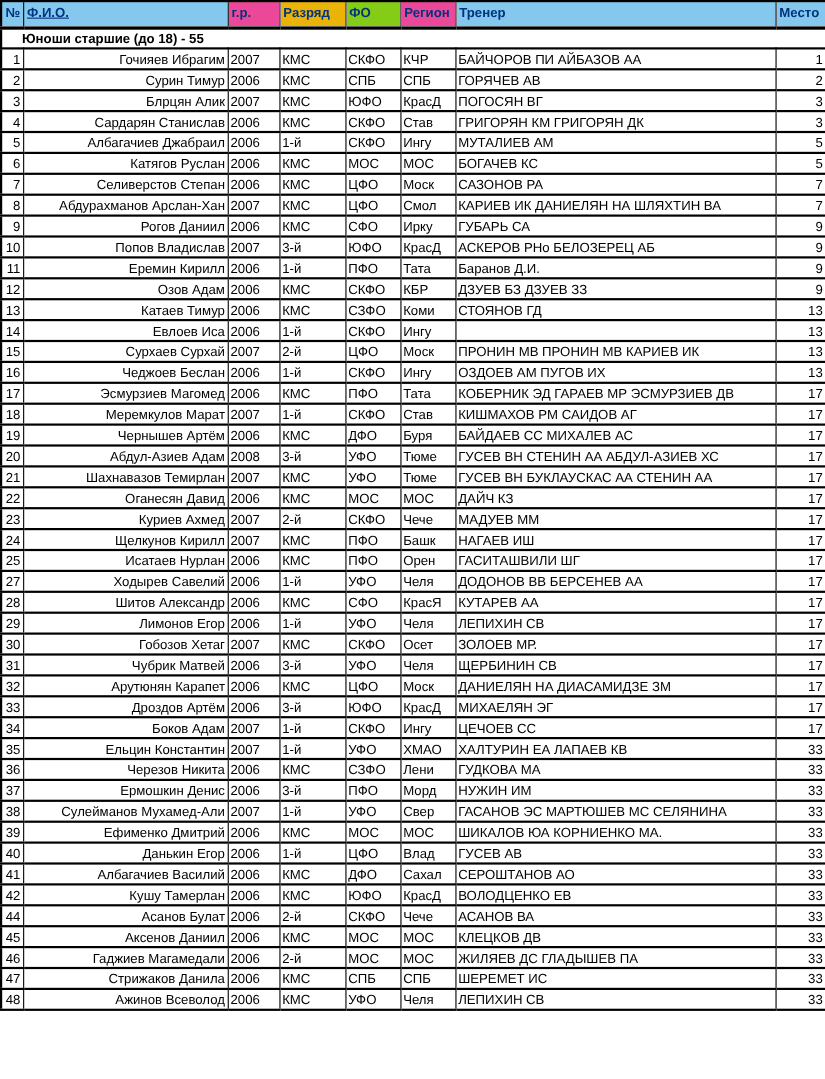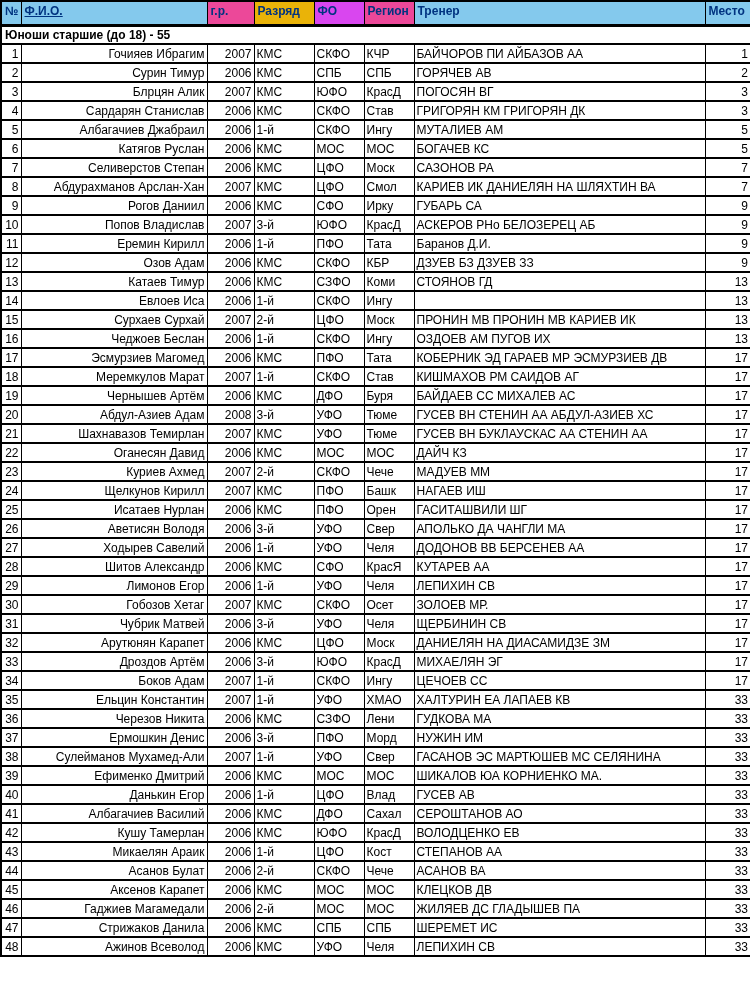--- a/index.html
+++ b/index.html
@@ -34,21 +34,21 @@
     padding: 2px 2px 0 3px;
     border: 1px solid #000000;
     border-bottom: 3px solid #000000;
     font-size: 12px;
     overflow: hidden;
     white-space: nowrap;
   }
   tr.section-row td {
     font-weight: bold;
     text-align: left;
-    padding: 1px 0 1px 3px;
+    padding: 1px 0 1px 18px;
     height: 14px;
     border-left: 2px solid #000000;
     border-right: 2px solid #000000;
     border-bottom: 2px solid #000000;
     background: #ffffff;
     white-space: nowrap;
   }
   tbody.data td {
     border: 1px solid #000000;
     border-top: 2px solid #000000;
@@ -56,21 +56,21 @@
     height: 17px;
     padding: 0 2px;
     vertical-align: middle;
     overflow: hidden;
     white-space: nowrap;
     font-size: 12px;
     background: #ffffff;
   }
   td.c0 { text-align: right; padding-right: 3px; }
   td.c1 { text-align: right;  padding-left: 4px; }
-  td.c2 { text-align: right; padding-right: 5px; }
+  td.c2 { padding-right: 5px; }
   td.c3, td.c4, td.c5, td.c6 { text-align: left; padding-left: 4px; }
   td.c7 { text-align: right; padding-right: 9px; }
 </style>
 </head>
 <body>
 
 <table class="results">
   <colgroup>
     <col class="w-num">
       <col class="w-name">
@@ -80,21 +80,21 @@
       <col class="w-region">
       <col class="w-trainer">
       <col class="w-place">
   </colgroup>
   <thead>
     <tr>
         <th style="background: rgb(132, 201, 237); color: rgb(0, 51, 128);">№</th>
         <th style="background: rgb(132, 201, 237); color: rgb(0, 51, 128); text-decoration: underline;">Ф.И.О.</th>
         <th style="background: #ec4899; color: rgb(0, 51, 128);">г.р.</th>
         <th style="background: #eab308; color: rgb(0, 51, 128);">Разряд</th>
-        <th style="background: #d946ef; color: rgb(0, 51, 128);">ФО</th>
+        <th style="background: #84cc16; color: rgb(0, 51, 128);">ФО</th>
         <th style="background: #ec4899; color: rgb(0, 51, 128);">Регион</th>
         <th style="background: rgb(132, 201, 237); color: rgb(0, 51, 128);">Тренер</th>
         <th style="background: rgb(132, 201, 237); color: rgb(0, 51, 128);">Место</th>
       </tr>
   </thead>
   <tbody>
     <tr class="section-row">
       <td colspan="8">Юноши старшие (до 18) - 55</td>
     </tr>
   </tbody>
@@ -343,30 +343,20 @@
         <td class="c0">25</td>
         <td class="c1">Исатаев Нурлан</td>
         <td class="c2">2006</td>
         <td class="c3">КМС</td>
         <td class="c4">ПФО</td>
         <td class="c5">Орен</td>
         <td class="c6">ГАСИТАШВИЛИ ШГ</td>
         <td class="c7">17</td>
       </tr>
       <tr>
-        <td class="c0">26</td>
-        <td class="c1">Аветисян Володя</td>
-        <td class="c2">2006</td>
-        <td class="c3">3-й</td>
-        <td class="c4">УФО</td>
-        <td class="c5">Свер</td>
-        <td class="c6">АПОЛЬКО ДА ЧАНГЛИ МА</td>
-        <td class="c7">17</td>
-      </tr>
-      <tr>
         <td class="c0">27</td>
         <td class="c1">Ходырев Савелий</td>
         <td class="c2">2006</td>
         <td class="c3">1-й</td>
         <td class="c4">УФО</td>
         <td class="c5">Челя</td>
         <td class="c6">ДОДОНОВ ВВ БЕРСЕНЕВ АА</td>
         <td class="c7">17</td>
       </tr>
       <tr>
@@ -513,42 +503,32 @@
         <td class="c0">42</td>
         <td class="c1">Кушу Тамерлан</td>
         <td class="c2">2006</td>
         <td class="c3">КМС</td>
         <td class="c4">ЮФО</td>
         <td class="c5">КрасД</td>
         <td class="c6">ВОЛОДЦЕНКО ЕВ</td>
         <td class="c7">33</td>
       </tr>
       <tr>
-        <td class="c0">43</td>
-        <td class="c1">Микаелян Араик</td>
-        <td class="c2">2006</td>
-        <td class="c3">1-й</td>
-        <td class="c4">ЦФО</td>
-        <td class="c5">Кост</td>
-        <td class="c6">СТЕПАНОВ АА</td>
-        <td class="c7">33</td>
-      </tr>
-      <tr>
         <td class="c0">44</td>
         <td class="c1">Асанов Булат</td>
         <td class="c2">2006</td>
         <td class="c3">2-й</td>
         <td class="c4">СКФО</td>
         <td class="c5">Чече</td>
         <td class="c6">АСАНОВ ВА</td>
         <td class="c7">33</td>
       </tr>
       <tr>
         <td class="c0">45</td>
-        <td class="c1">Аксенов Карапет</td>
+        <td class="c1">Аксенов Даниил</td>
         <td class="c2">2006</td>
         <td class="c3">КМС</td>
         <td class="c4">МОС</td>
         <td class="c5">МОС</td>
         <td class="c6">КЛЕЦКОВ ДВ</td>
         <td class="c7">33</td>
       </tr>
       <tr>
         <td class="c0">46</td>
         <td class="c1">Гаджиев Магамедали</td>

